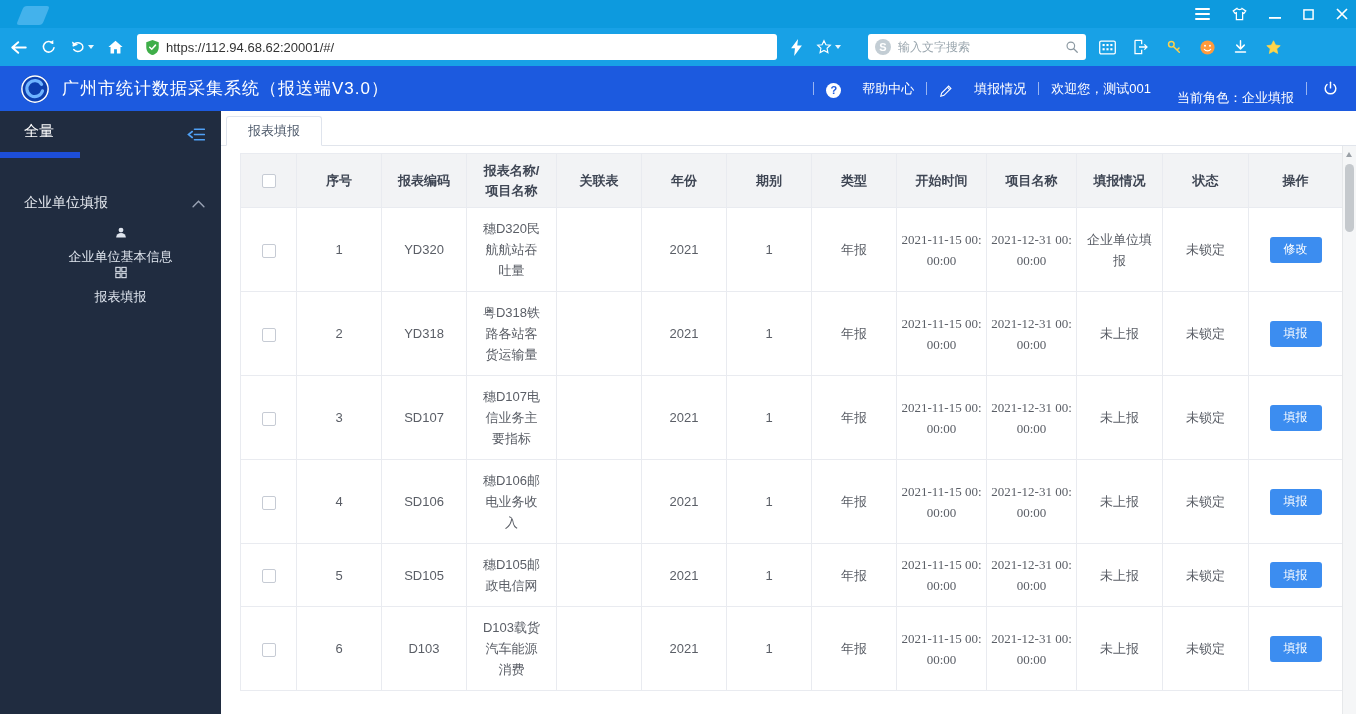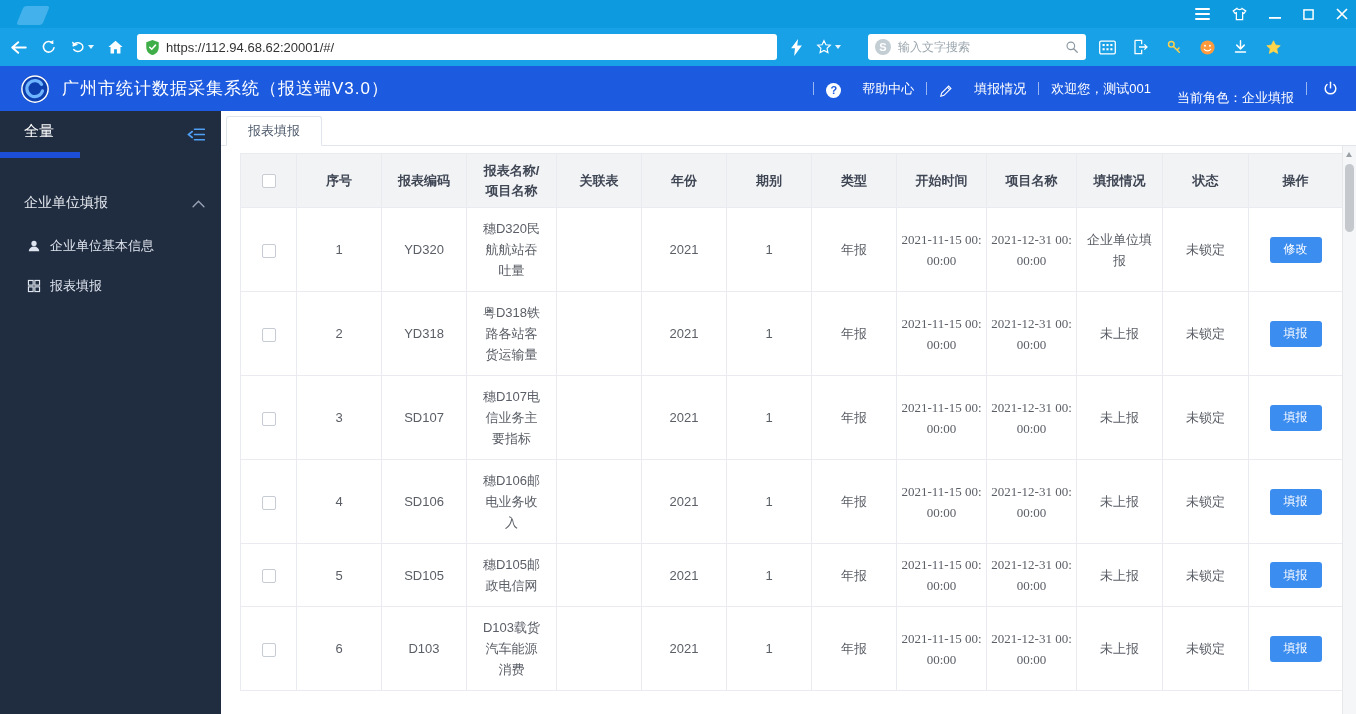--- a/index.html
+++ b/index.html
@@ -38,21 +38,21 @@
             display:flex; align-items:center; justify-content:center; }
   .q-icon::before { content:"?"; }
 
   
   .app-body { display:flex; height:603px; }
   .sidebar { width:221px; background:#202c40; color:#e6eaf0; flex-shrink:0; }
   .side-top { height:47px; display:flex; align-items:center; justify-content:space-between; padding:0 16px 0 0; }
   .side-tab { height:47px; display:flex; align-items:center; padding:0 26px 0 24px; font-size:15px; color:#fff;
               border-bottom:6px solid #1d4ed8; }
   .side-group { height:46px; display:flex; align-items:center; justify-content:space-between; padding:0 16px 0 24px; font-size:14px; margin-top:22px; }
-  .side-item { height:40px; display:flex; align-items:center; gap:9px; padding-left:27px; font-size:13px; color:#dfe5ee; }
+  .side-item { height:40px; display:flex; align-items:center; gap:9px; padding-left:20px; font-size:13px; color:#dfe5ee;flex-direction:column; }
 
   .content { flex:1; background:#fff; position:relative; overflow:hidden; }
   .tab-strip { height:35px; border-bottom:1px solid #e1e5ec; display:flex; align-items:flex-end; padding-left:5px; }
   .ctab { height:30px; margin-bottom:-1px; background:#fff; border:1px solid #dfe4ed; border-bottom:1px solid #fff;
           border-radius:3px 3px 0 0; display:flex; align-items:center; padding:0 21px; font-size:13px; color:#4e5a6b; }
   .btn-row { display:flex; gap:5px; padding:24px 0 0 19px; }
   .btn { height:27px; background:#3c8df0; color:#fff; border:none; border-radius:3px; font-size:12px;
          display:flex; align-items:center; gap:5px; padding:0 13px; font-family:inherit; cursor:pointer; }
 
   

